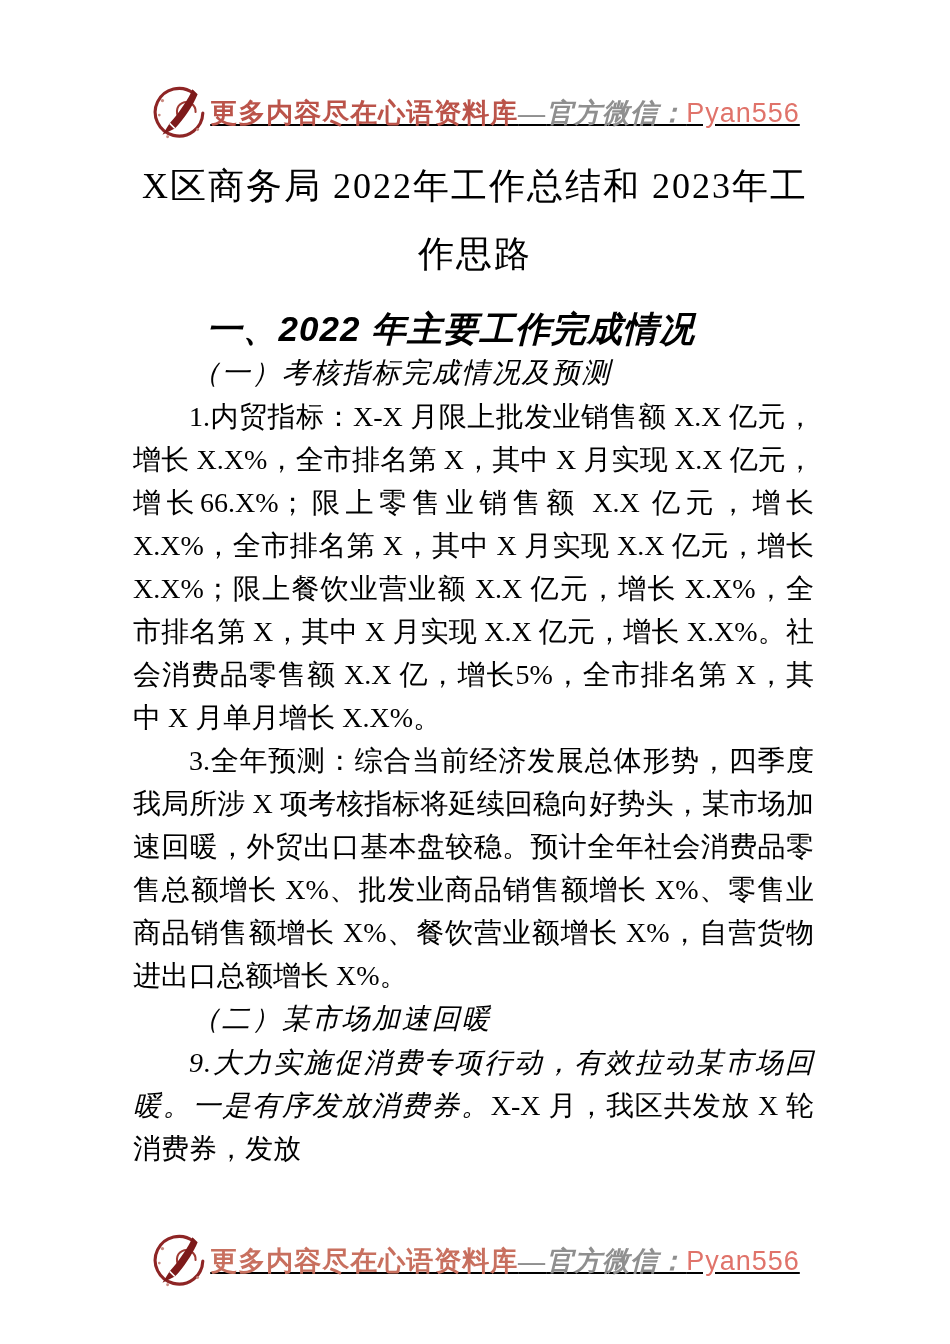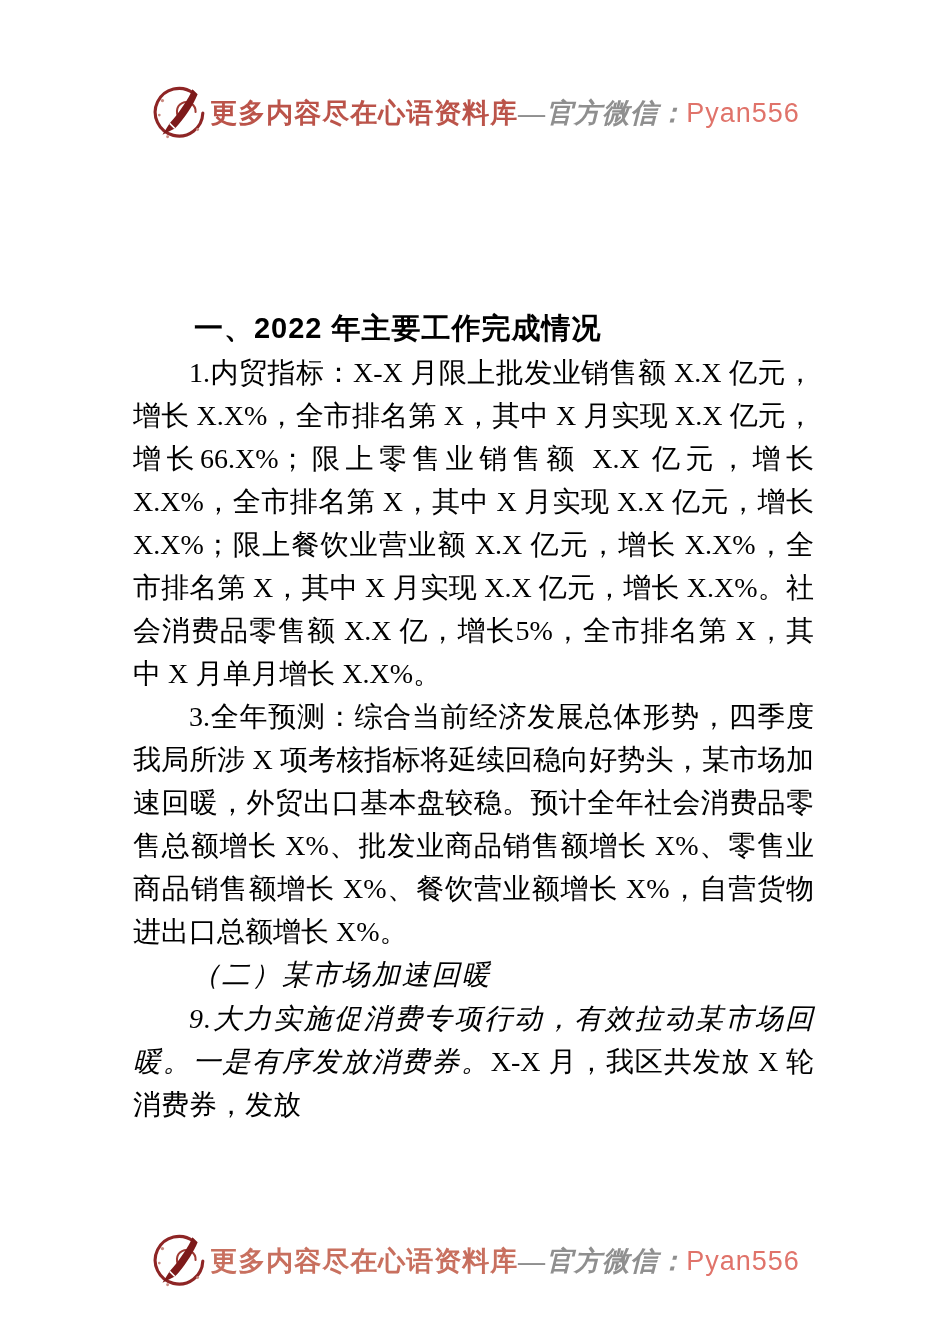--- a/index.html
+++ b/index.html
@@ -12,20 +12,21 @@
     color: #000;
   }
   .page { position: absolute; inset: 0; }
 
   
   .brandbar {
     position: absolute; left: 0; width: 100%;
     display: flex; align-items: center; justify-content: center;
     gap: 2px;
     white-space: nowrap;
+    text-decoration: underline;
   }
   .brandbar.header { top: 84px; }
   .brandbar.footer { top: 1232px; }
   .brand-logo { width: 58px; height: 58px; flex: 0 0 auto; }
   .brand-text {
     font-size: 27px;
     letter-spacing: 1px;
     font-family: "Liberation Serif", "DejaVu Serif", serif;
   }
   .brand-main { color: #bb544a; font-weight: bold; }
@@ -53,23 +54,24 @@
     font-size: 28px;
     line-height: 43px;
     text-align: justify;
     text-justify: inter-ideograph;
   }
   .content > * { margin: 0; }
   .h-hei {
     font-family: "Liberation Sans", "DejaVu Sans", sans-serif;
     font-weight: bold;
     margin-left: 2.1em;
-    font-size: 29px;
+    font-size: 35px;
     line-height: 45px;
     letter-spacing: 1px;
+    font-style: italic;
   }
   .h-kai {
     font-family: "Liberation Serif", "DejaVu Serif", serif;
     font-style: italic;
     margin-left: 2.1em;
     font-size: 28px;
     line-height: 44px;
     letter-spacing: 2px;
   }
   .p-song {
@@ -90,23 +92,25 @@
       <path d="M41 5 C38 13 28 28 19 38 L12 49 L24 43 C33 34 42 20 46 10 Z" fill="#7d1a1a"></path>
       <path d="M19 38 L24 43" stroke="#ffffff" stroke-width="1.5"></path>
       <circle cx="12" cy="16" r="1.6" fill="#c98a80"></circle>
       <circle cx="9" cy="30" r="1.3" fill="#c98a80"></circle>
       <circle cx="17" cy="51" r="1.4" fill="#c98a80"></circle>
       <circle cx="46" cy="44" r="1.4" fill="#c98a80"></circle>
     </svg>
     <span class="brand-text"><span class="brand-main">更多内容尽在心语资料库</span><span class="brand-sep">—</span><span class="brand-wechat">官方微信：</span><span class="brand-id">Pyan556</span></span>
   </div>
 
+  <h1 class="doc-title">X区商务局 2022年工作总结和 2023年工作思路</h1>
 
   <div class="content">
     <p class="h-hei">一、2022 年主要工作完成情况</p>
+    <p class="h-kai">（一）考核指标完成情况及预测</p>
     <p class="p-song">1.内贸指标：X-X 月限上批发业销售额 X.X 亿元，增长 X.X%，全市排名第 X，其中 X 月实现 X.X 亿元，增长66.X%；限上零售业销售额 X.X 亿元，增长 X.X%，全市排名第 X，其中 X 月实现 X.X 亿元，增长 X.X%；限上餐饮业营业额 X.X 亿元，增长 X.X%，全市排名第 X，其中 X 月实现 X.X 亿元，增长 X.X%。社会消费品零售额 X.X 亿，增长5%，全市排名第 X，其中 X 月单月增长 X.X%。</p>
     <p class="p-song">3.全年预测：综合当前经济发展总体形势，四季度我局所涉 X 项考核指标将延续回稳向好势头，某市场加速回暖，外贸出口基本盘较稳。预计全年社会消费品零售总额增长 X%、批发业商品销售额增长 X%、零售业商品销售额增长 X%、餐饮营业额增长 X%，自营货物进出口总额增长 X%。</p>
     <p class="h-kai">（二）某市场加速回暖</p>
     <p class="p-song"><span class="kai-inline">9.大力实施促消费专项行动，有效拉动某市场回暖。一是有序发放消费券。</span><span>X-X 月，我区共发放 X 轮消费券，发放</span></p>
   </div>
 
   <div class="brandbar footer">
     <svg class="brand-logo" viewBox="0 0 56 56" aria-hidden="true">
       <path d="M42 9 A 23 23 0 1 0 51 28" fill="none" stroke="#8e2525" stroke-width="3" stroke-linecap="round"></path>
       <path d="M30 34 A 9 9 0 1 1 44 27" fill="none" stroke="#a03a33" stroke-width="2" stroke-linecap="round"></path>

